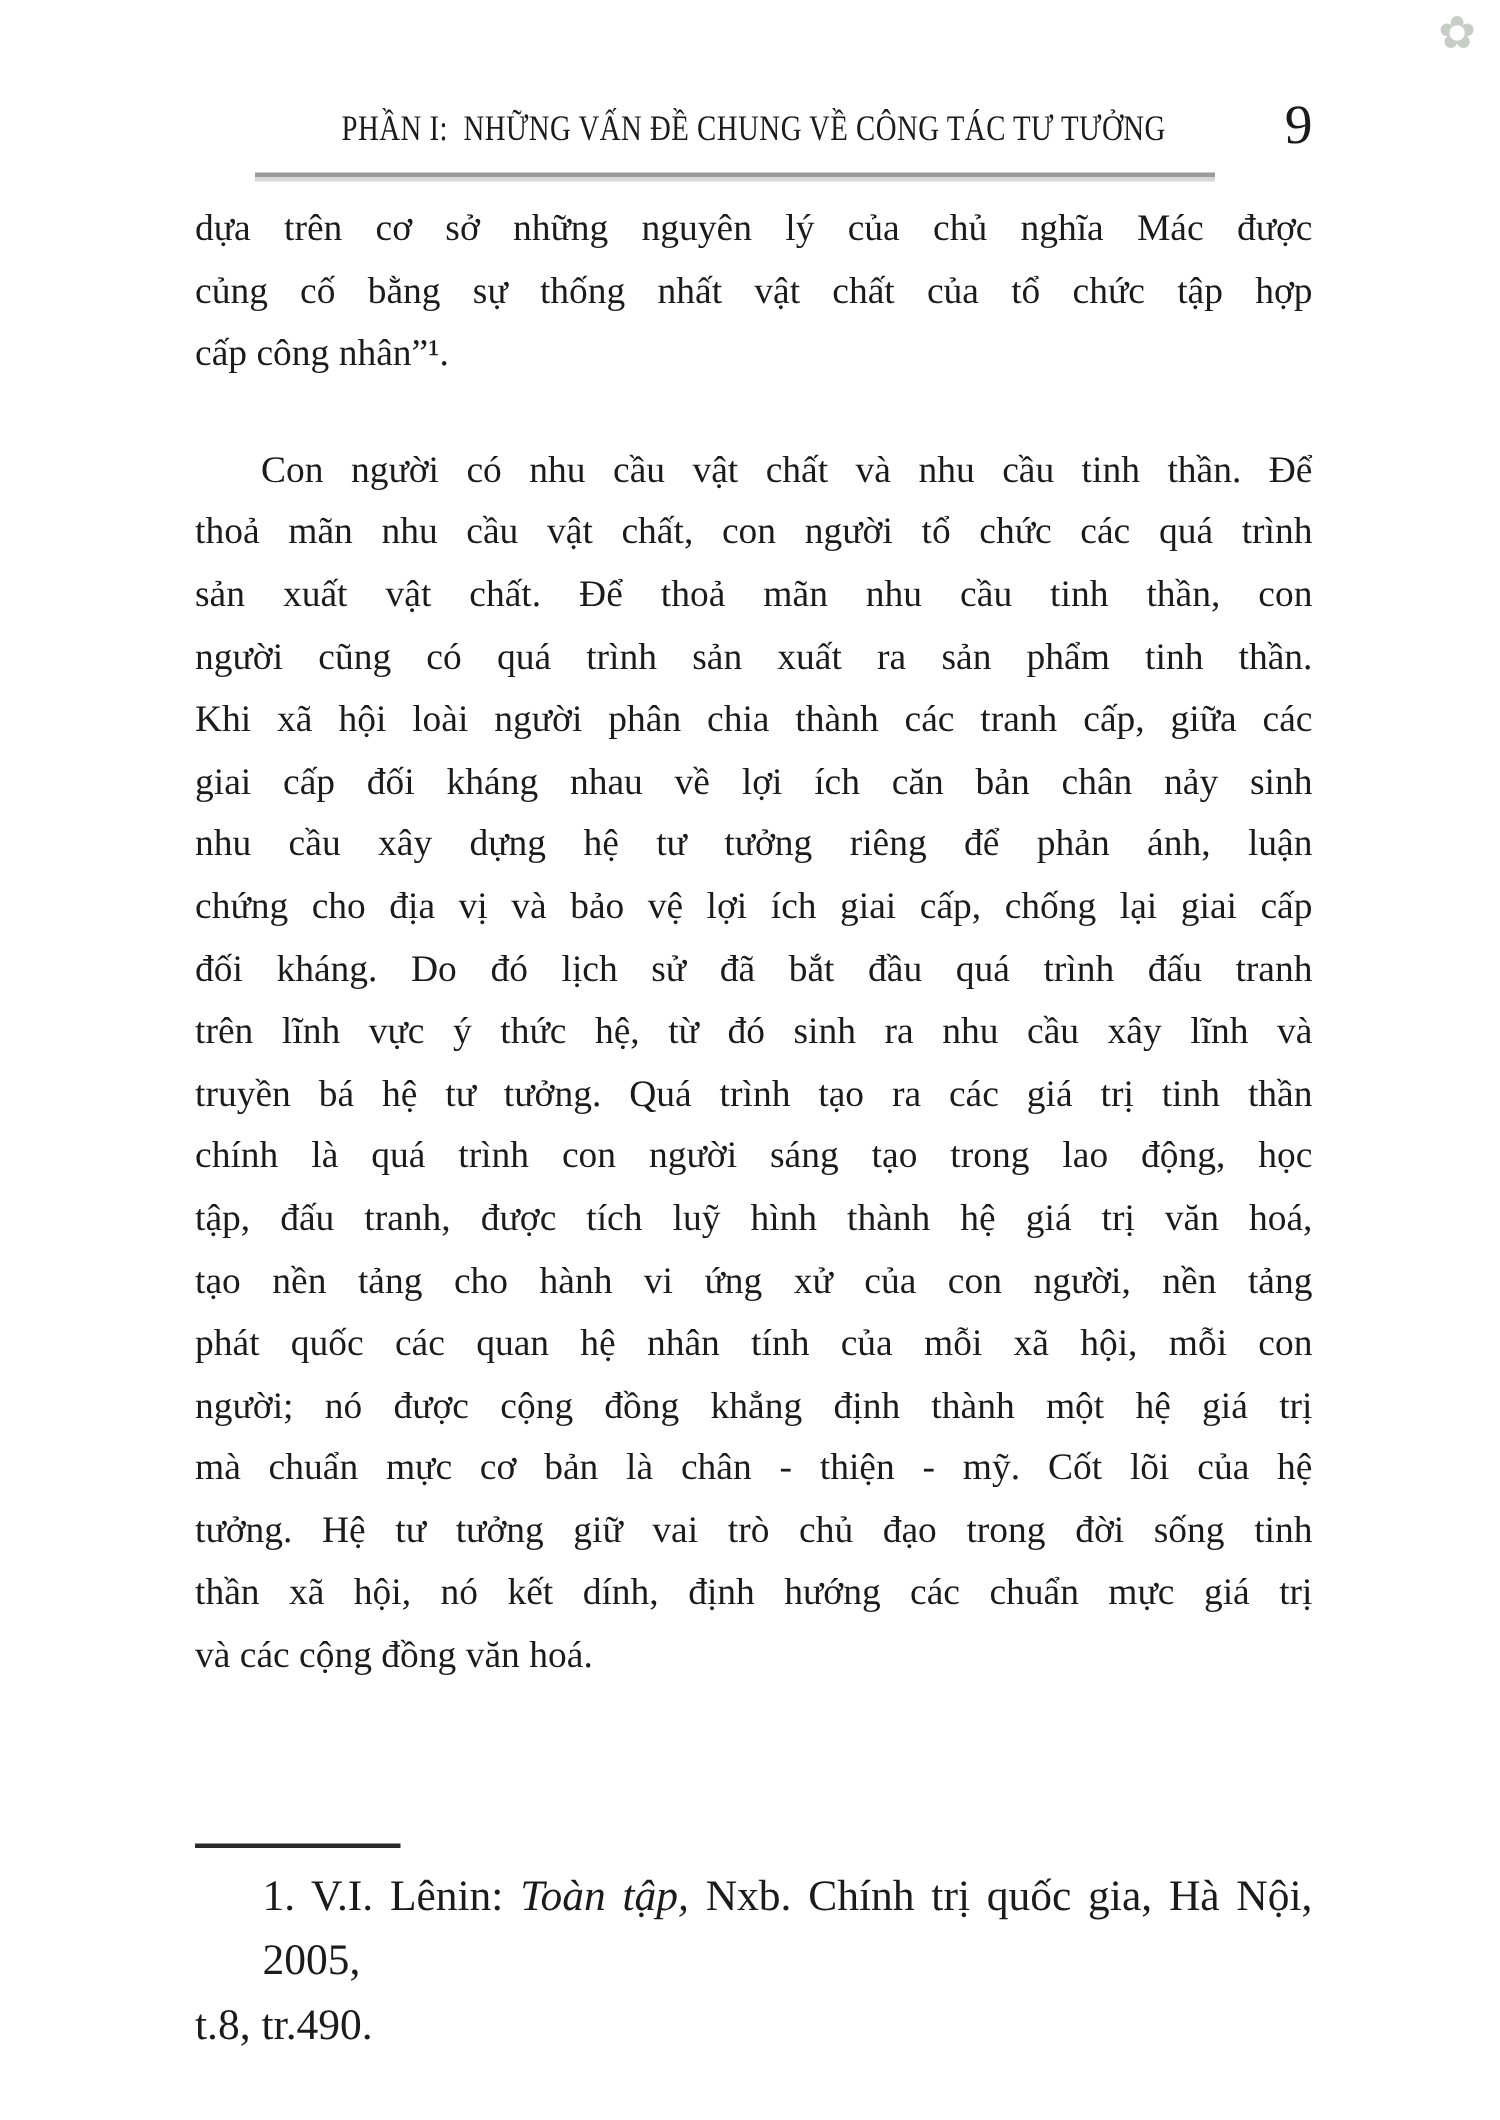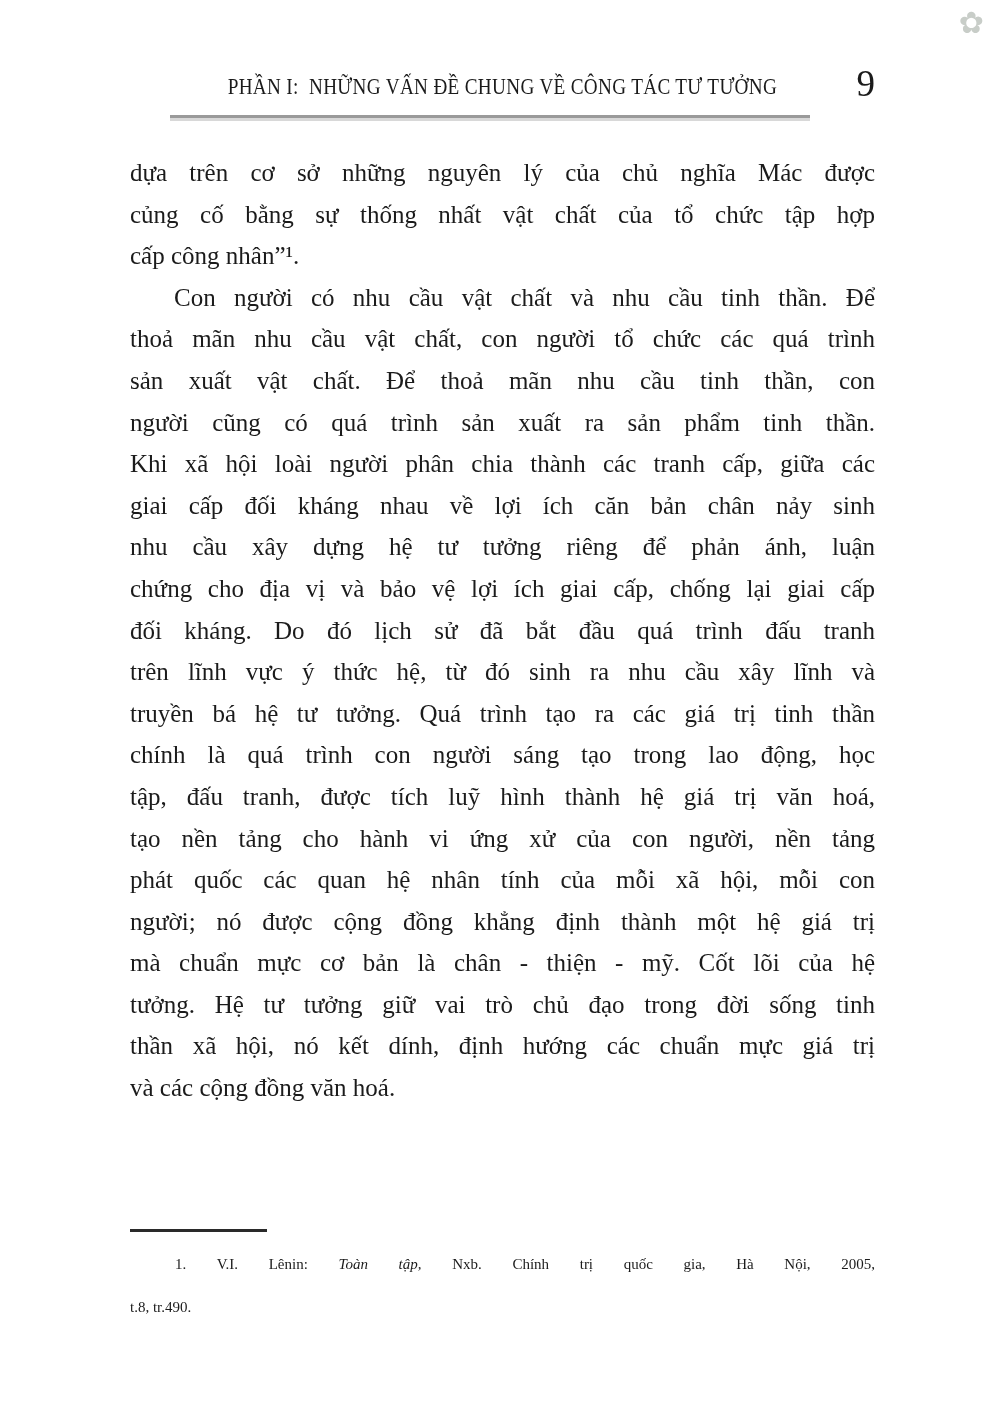--- a/index.html
+++ b/index.html
@@ -29,35 +29,35 @@
   }
   .page-number {
     position:absolute; right:0; top:-8px;
     font-size:37px; line-height:44px;
   }
   .header-rule {
     position:absolute; left:40px; top:45px;
     width:640px; height:6px;
     background:linear-gradient(to bottom, var(--rule_dark,#9a9a9a) 0 3px, var(--rule_light,#d8d8d8) 3px 6px);
   }
-  .body-text { position:absolute; top:152px; left:130px; width:745px; }
+  .body-text { position:absolute; top:132px; left:130px; width:745px; }
   .line {
     font-size:25px;
     line-height:41.6px;
     height:41.6px;
     overflow:hidden;
     text-align:justify;
     text-align-last:justify;
   }
   .line.last { text-align-last:left; }
-  .line.indent { padding-left:44px; }
+  .line.indent { padding-left:44px;margin-top:36px; }
   .footnote { position:absolute; top:1229px; left:130px; width:745px; }
   .footnote-rule { width:137px; height:3px; background:var(--footnote_rule,#2a2a2a); }
   .footnote-line {
-    font-size:15px; line-height:43px;
+    font-size:29px; line-height:43px;
     text-align:justify;
   }
   .footnote-line.first {
     margin-top:11px;
     padding-left:45px;
     text-align-last:justify;
   }
   .footnote-line .italic { font-style:italic; }
 </style>
 </head>

